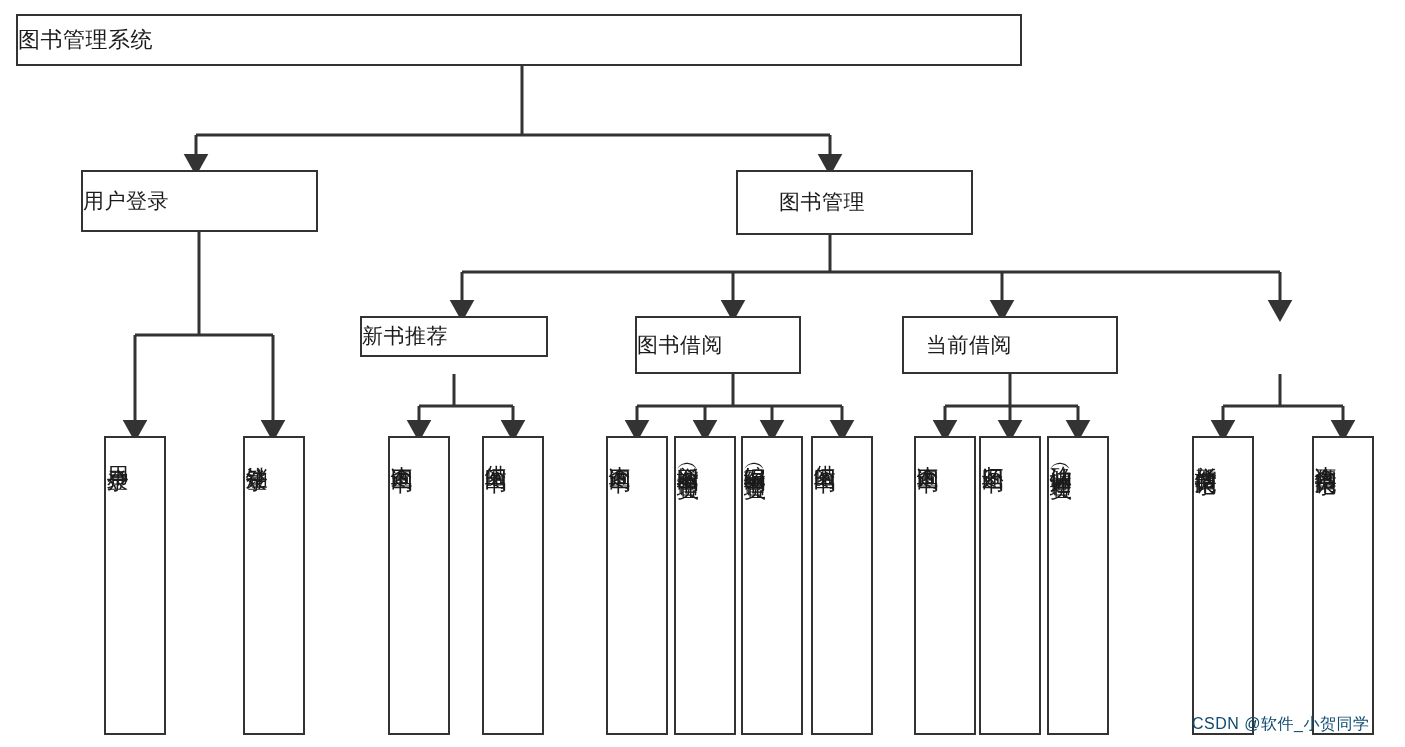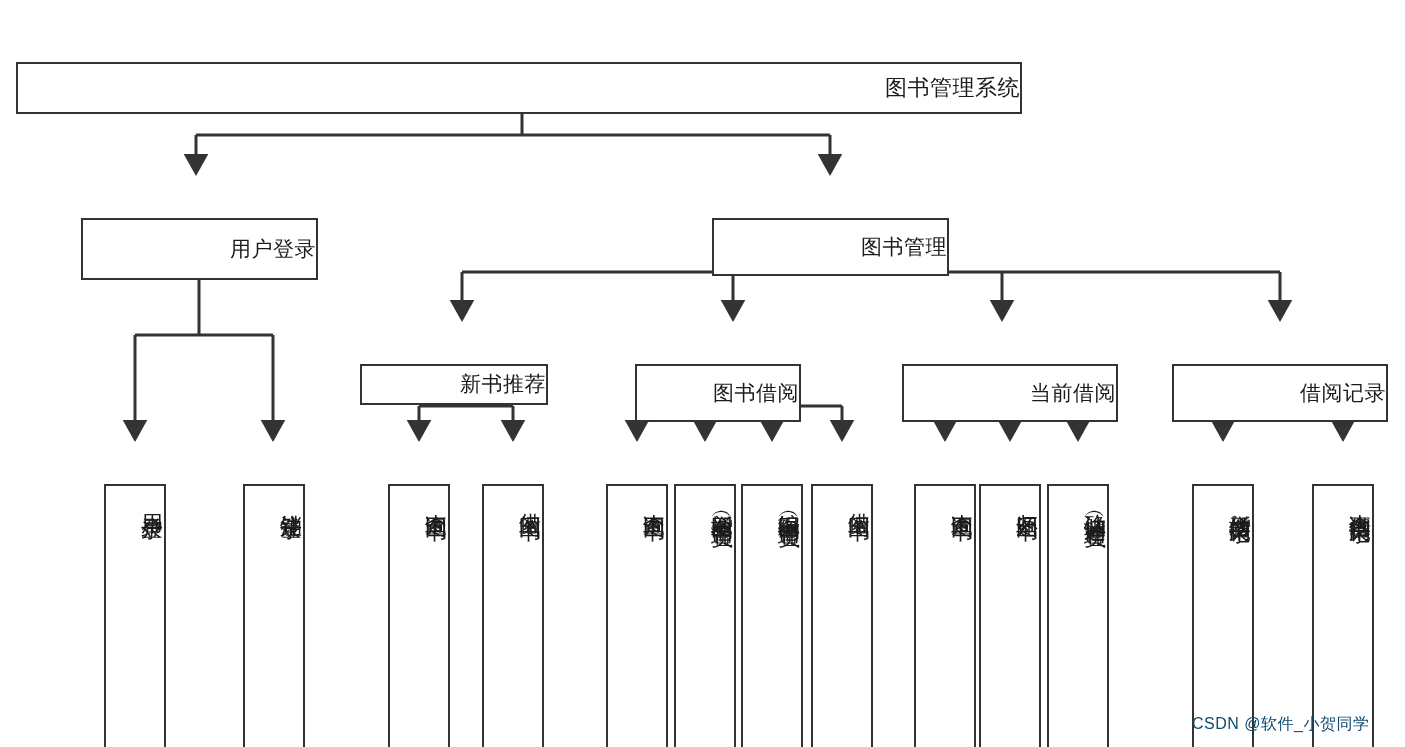--- a/index.html
+++ b/index.html
@@ -17,23 +17,22 @@
     background: #ffffff;
     overflow: hidden;
   }
   .node {
     position: absolute;
     box-sizing: border-box;
     border: 2.5px solid #333333;
     background: #ffffff;
     display: flex;
     align-items: center;
-    justify-content: flex-end;
+    justify-content: flex-start;
     color: #1b1b1b;
-    margin-top: 48px;
   }
   .node .label {
     font-size: 21px;
     line-height: 1.25;
     letter-spacing: 0.5px;
     white-space: nowrap;
   }
   .node.root .label { font-size: 22px; }
   .node.level2 .label { font-size: 21px; }
   
@@ -120,35 +119,32 @@
     </g>
   </svg>
 
   <div class="node root" style="left:16px; top:14px; width:1006px; height:52px;">
     <span class="label">图书管理系统</span>
   </div>
 
   <div class="node level2" style="left:81px; top:170px; width:237px; height:62px;">
     <span class="label">用户登录</span>
   </div>
-  <div class="node level2" style="left:712px; top:170px; width:237px; height:58px;">
+  <div class="node level2" style="left:736px; top:170px; width:237px; height:65px;padding-left:41px;">
     <span class="label">图书管理</span>
   </div>
 
   <div class="node level2" style="left:360px; top:316px; width:188px; height:41px;">
     <span class="label">新书推荐</span>
   </div>
   <div class="node level2" style="left:635px; top:316px; width:166px; height:58px;">
     <span class="label">图书借阅</span>
   </div>
-  <div class="node level2" style="left:902px; top:316px; width:216px; height:58px;">
+  <div class="node level2" style="left:902px; top:316px; width:216px; height:58px;padding-left:22px;">
     <span class="label">当前借阅</span>
-  </div>
-  <div class="node level2" style="left:1172px; top:316px; width:216px; height:58px;">
-    <span class="label">借阅记录</span>
   </div>
 
   <div class="node leaf" style="left:104px; top:436px; width:62px; height:299px;">
     <span class="label">用户登录</span>
   </div>
   <div class="node leaf" style="left:243px; top:436px; width:62px; height:299px;">
     <span class="label">注销登录</span>
   </div>
   <div class="node leaf" style="left:388px; top:436px; width:62px; height:299px;">
     <span class="label">查询图书</span>

